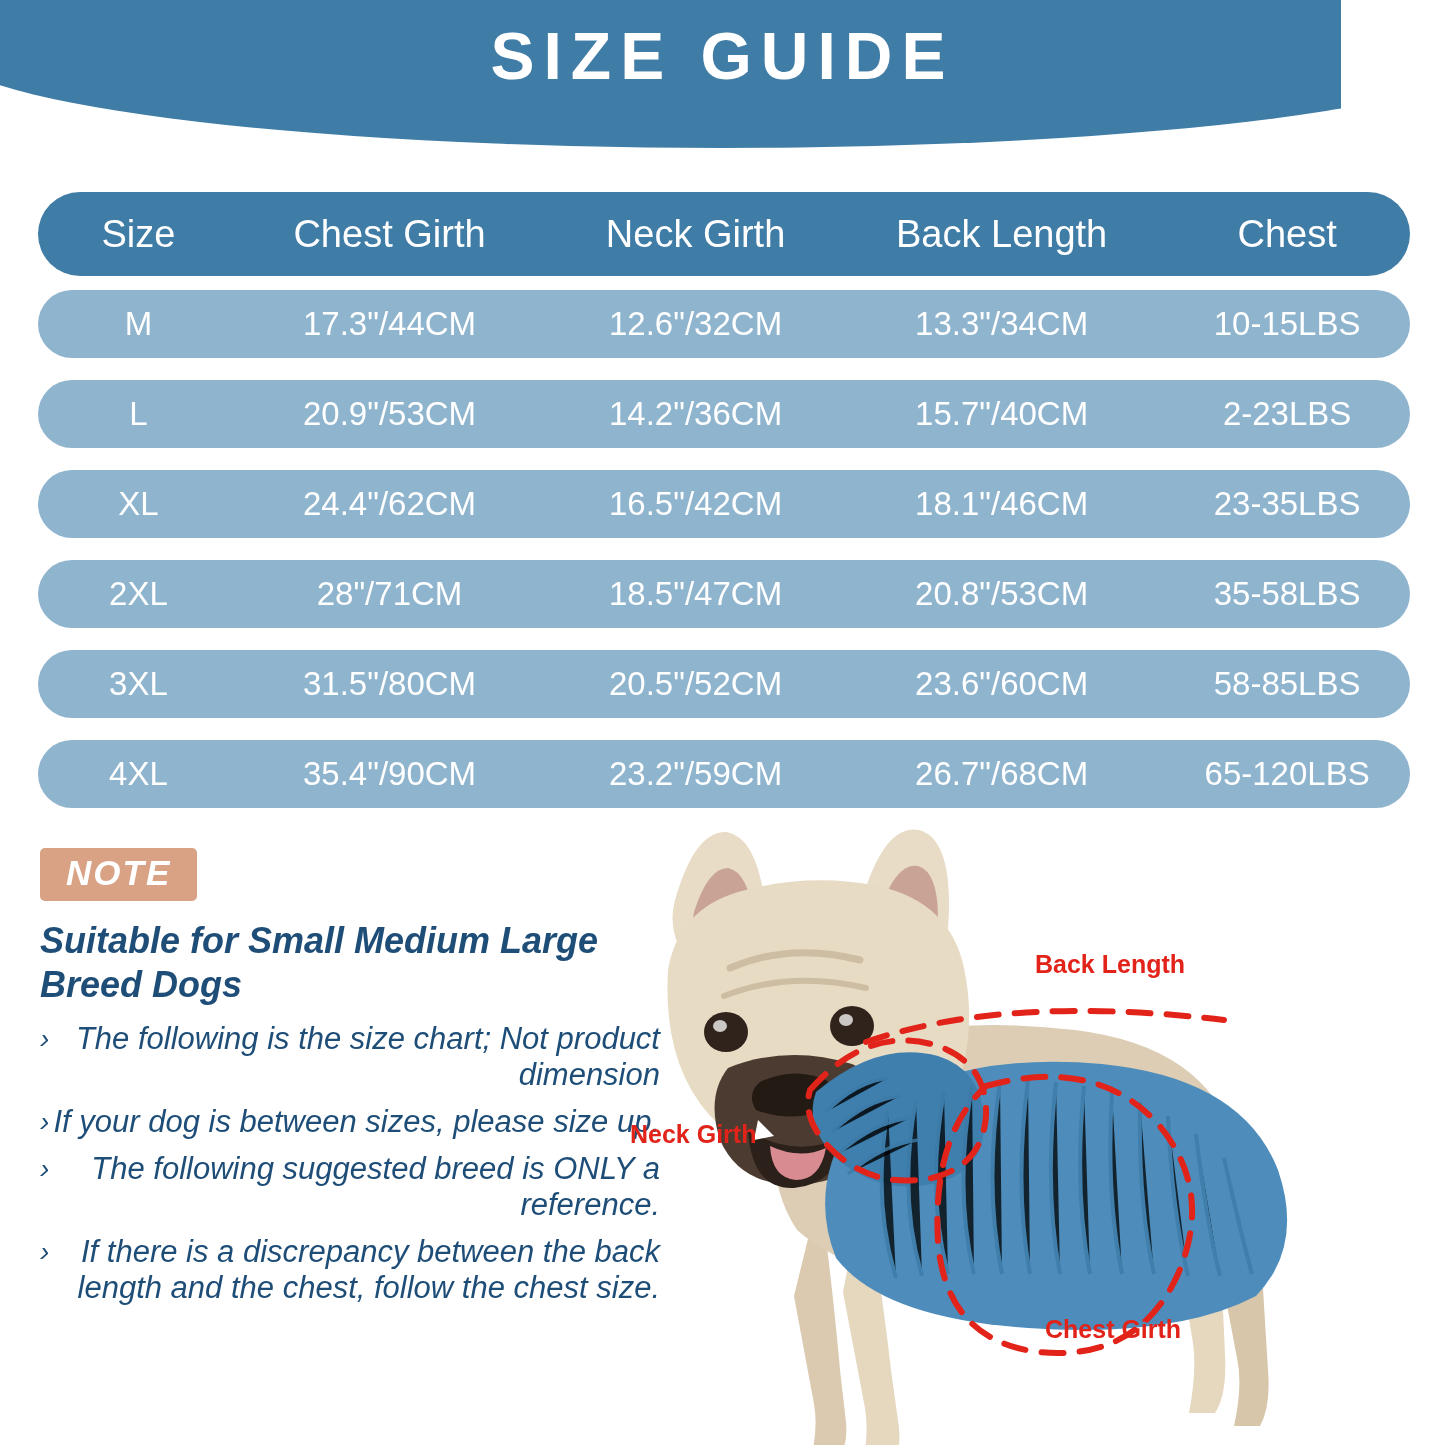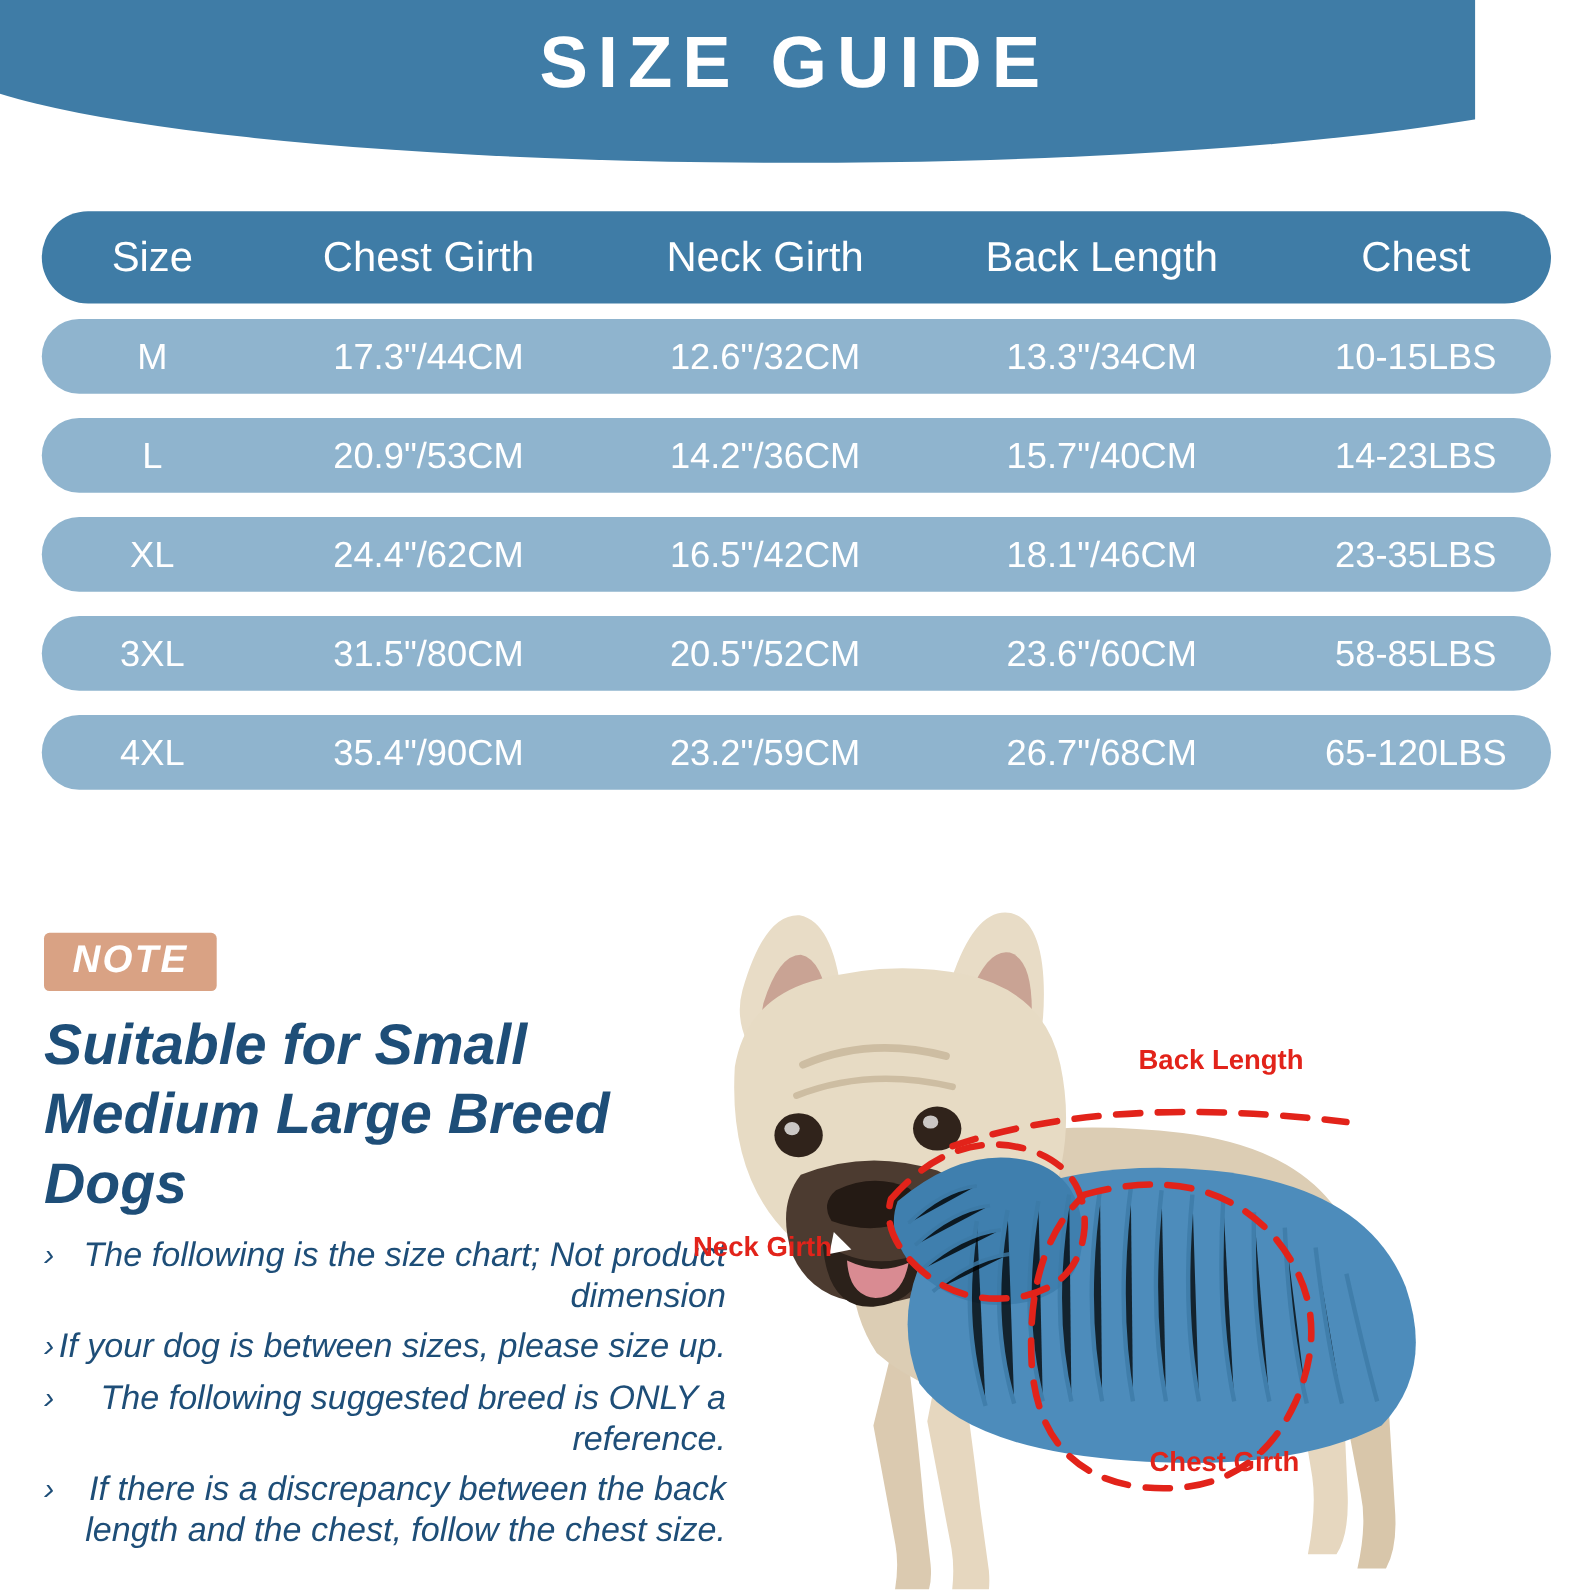--- a/index.html
+++ b/index.html
@@ -98,21 +98,21 @@
     color: #ffffff;
     font-size: 35px;
     font-weight: bold;
     letter-spacing: 2px;
     padding: 5px 26px 8px 26px;
     border-radius: 5px;
   }
   .note-heading {
     margin-top: 18px;
     color: #1e4e78;
-    font-size: 52px;
+    font-size: 36px;
     font-weight: bold;
     line-height: 1.22;
   }
   .bullets {
     margin-top: 14px;
   }
   .bullet {
     display: flex;
     align-items: flex-start;
     color: #1e4e78;
@@ -172,31 +172,38 @@
     <div class="cell c-neck">12.6"/32CM</div>
     <div class="cell c-back">13.3"/34CM</div>
     <div class="cell c-weight">10-15LBS</div>
   </div>
 
   <div class="row data-row">
     <div class="cell c-size">L</div>
     <div class="cell c-chest">20.9"/53CM</div>
     <div class="cell c-neck">14.2"/36CM</div>
     <div class="cell c-back">15.7"/40CM</div>
-    <div class="cell c-weight">14-23LBS</div>
+    <div class="cell c-weight">2-23LBS</div>
   </div>
 
   <div class="row data-row">
     <div class="cell c-size">XL</div>
     <div class="cell c-chest">24.4"/62CM</div>
     <div class="cell c-neck">16.5"/42CM</div>
     <div class="cell c-back">18.1"/46CM</div>
     <div class="cell c-weight">23-35LBS</div>
   </div>
 
+  <div class="row data-row">
+    <div class="cell c-size">2XL</div>
+    <div class="cell c-chest">28"/71CM</div>
+    <div class="cell c-neck">18.5"/47CM</div>
+    <div class="cell c-back">20.8"/53CM</div>
+    <div class="cell c-weight">35-58LBS</div>
+  </div>
 
   <div class="row data-row">
     <div class="cell c-size">3XL</div>
     <div class="cell c-chest">31.5"/80CM</div>
     <div class="cell c-neck">20.5"/52CM</div>
     <div class="cell c-back">23.6"/60CM</div>
     <div class="cell c-weight">58-85LBS</div>
   </div>
 
   <div class="row data-row">

